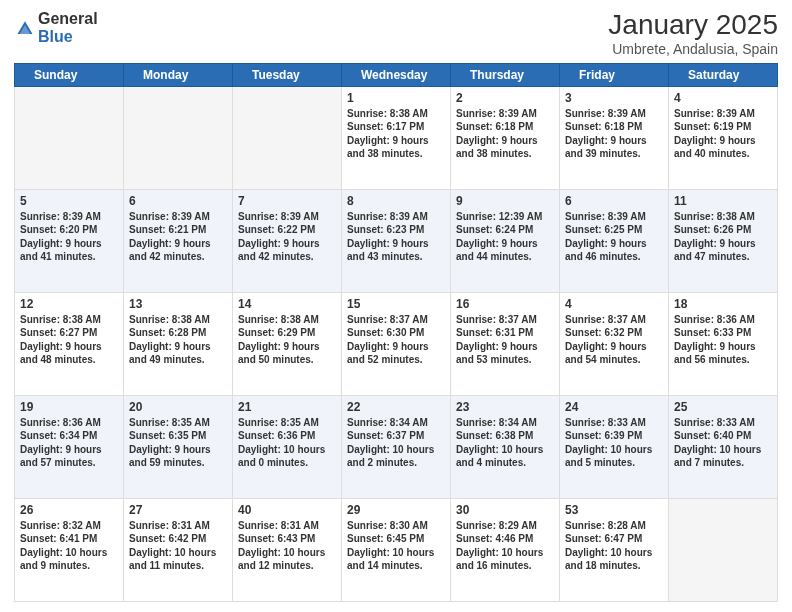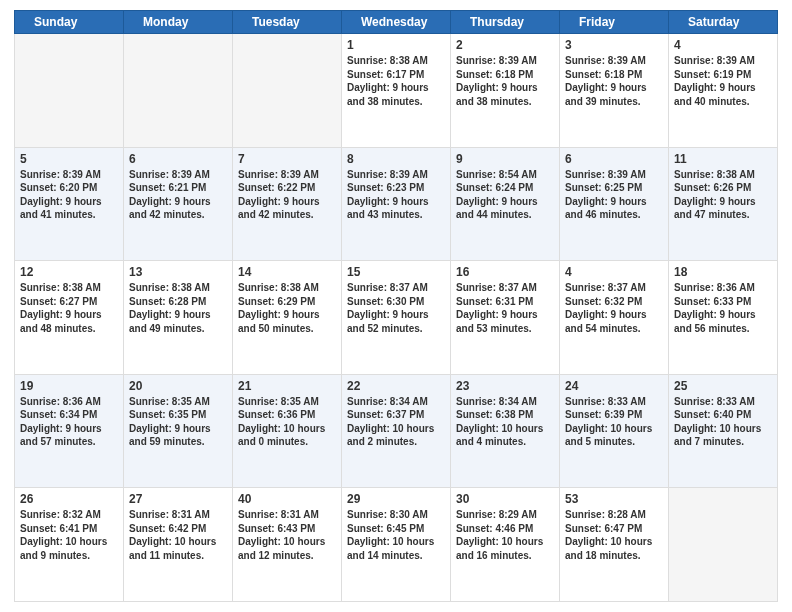--- a/index.html
+++ b/index.html
@@ -105,20 +105,36 @@
       font-weight: bold;
     }
     .row-bg-alt td {
       background: #f0f4fa !important;
     }
   </style>
 </head>
 <body>
 
 <div class="page">
+  <div class="header">
+    <div class="logo">
+      <svg class="logo-icon" viewBox="0 0 24 24">
+        <polygon points="12,3 22,20 2,20" fill="#2a6db5"></polygon>
+        <polygon points="12,8 19,20 5,20" fill="#fff" opacity="0.3"></polygon>
+      </svg>
+      <div class="logo-text">
+        <span class="logo-general">General</span>
+        <span class="logo-blue">Blue</span>
+      </div>
+    </div>
+    <div class="title-block">
+      <div class="title-main">January 2025</div>
+      <div class="title-sub">Umbrete, Andalusia, Spain</div>
+    </div>
+  </div>
 
   <table class="calendar">
     <thead>
       <tr>
         <th>Sunday</th>
         <th>Monday</th>
         <th>Tuesday</th>
         <th>Wednesday</th>
         <th>Thursday</th>
         <th>Friday</th>
@@ -183,21 +199,21 @@
           </td>
           <td>
             <span class="day-num">8</span>
             <div class="day-info">Sunrise: 8:39 AM
 Sunset: 6:23 PM
 Daylight: 9 hours
 and 43 minutes.</div>
           </td>
           <td>
             <span class="day-num">9</span>
-            <div class="day-info">Sunrise: 8:54 AM
+            <div class="day-info">Sunrise: 12:39 AM
 Sunset: 6:24 PM
 Daylight: 9 hours
 and 44 minutes.</div>
           </td>
           <td>
             <span class="day-num">6</span>
             <div class="day-info">Sunrise: 8:39 AM
 Sunset: 6:25 PM
 Daylight: 9 hours
 and 46 minutes.</div>

